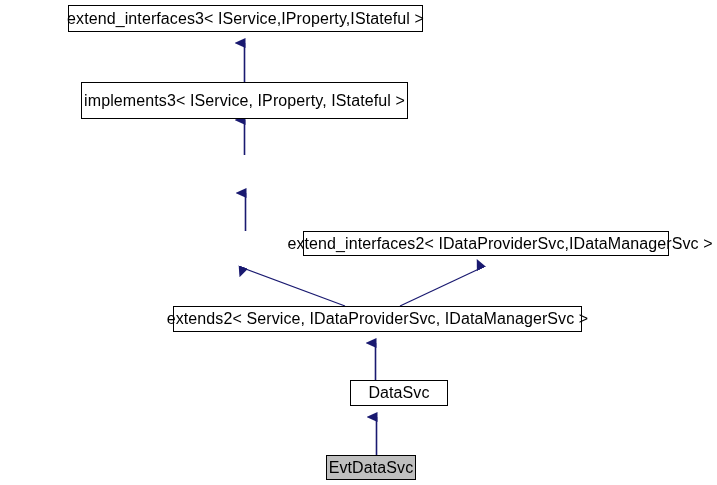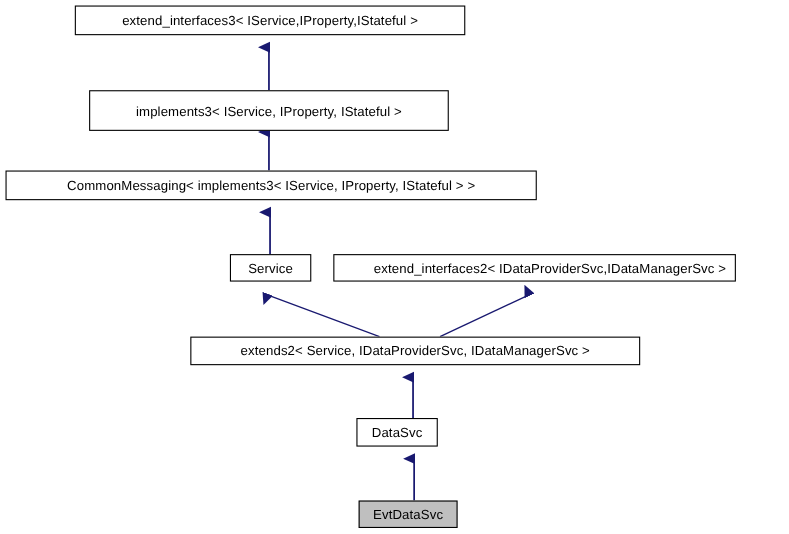--- a/index.html
+++ b/index.html
@@ -28,21 +28,21 @@
   }
   .node {
     position: absolute;
     box-sizing: border-box;
     border: 1px solid #000000;
     background: #ffffff;
     color: #000000;
     display: flex;
     align-items: center;
     justify-content: center;
-    font-size: 12px;
+    font-size: 16px;
     line-height: 1;
     white-space: nowrap;
     letter-spacing: 0.1px;
     z-index: 2;
   }
   .node.highlight {
     background: #bfbfbf;
   }
 </style>
 </head>
@@ -83,25 +83,23 @@
 
     <g>
       <line x1="376.5" y1="455" x2="376.5" y2="417" stroke="#191970" stroke-width="1.6" marker-end="url(#arrowhead-up)"></line>
     </g>
   </svg>
 
   <div class="node" style="left:68px; top:5px; width:355px; height:27px;">extend_interfaces3&lt; IService,IProperty,IStateful &gt;</div>
 
   <div class="node" style="left:81px; top:82px; width:327px; height:37px;">implements3&lt; IService, IProperty, IStateful &gt;</div>
 
-  <div class="node" style="left:5px; top:155px; width:483px; height:27px;">CommonMessaging&lt; implements3&lt; IService, IProperty, IStateful &gt; &gt;</div>
 
-  <div class="node" style="left:209px; top:231px; width:74px; height:25px;">Service</div>
 
   <div class="node" style="left:303px; top:231px; width:366px; height:25px;padding-left:28px;">extend_interfaces2&lt; IDataProviderSvc,IDataManagerSvc &gt;</div>
 
   <div class="node" style="left:173px; top:306px; width:409px; height:26px;">extends2&lt; Service, IDataProviderSvc, IDataManagerSvc &gt;</div>
 
-  <div class="node" style="left:324px; top:380px; width:74px; height:26px;">DataSvc</div>
+  <div class="node" style="left:350px; top:380px; width:98px; height:26px;">DataSvc</div>
 
   <div class="node highlight" style="left:326px; top:455px; width:90px; height:25px;">EvtDataSvc</div>
 
 </div>
 
 </body></html>

